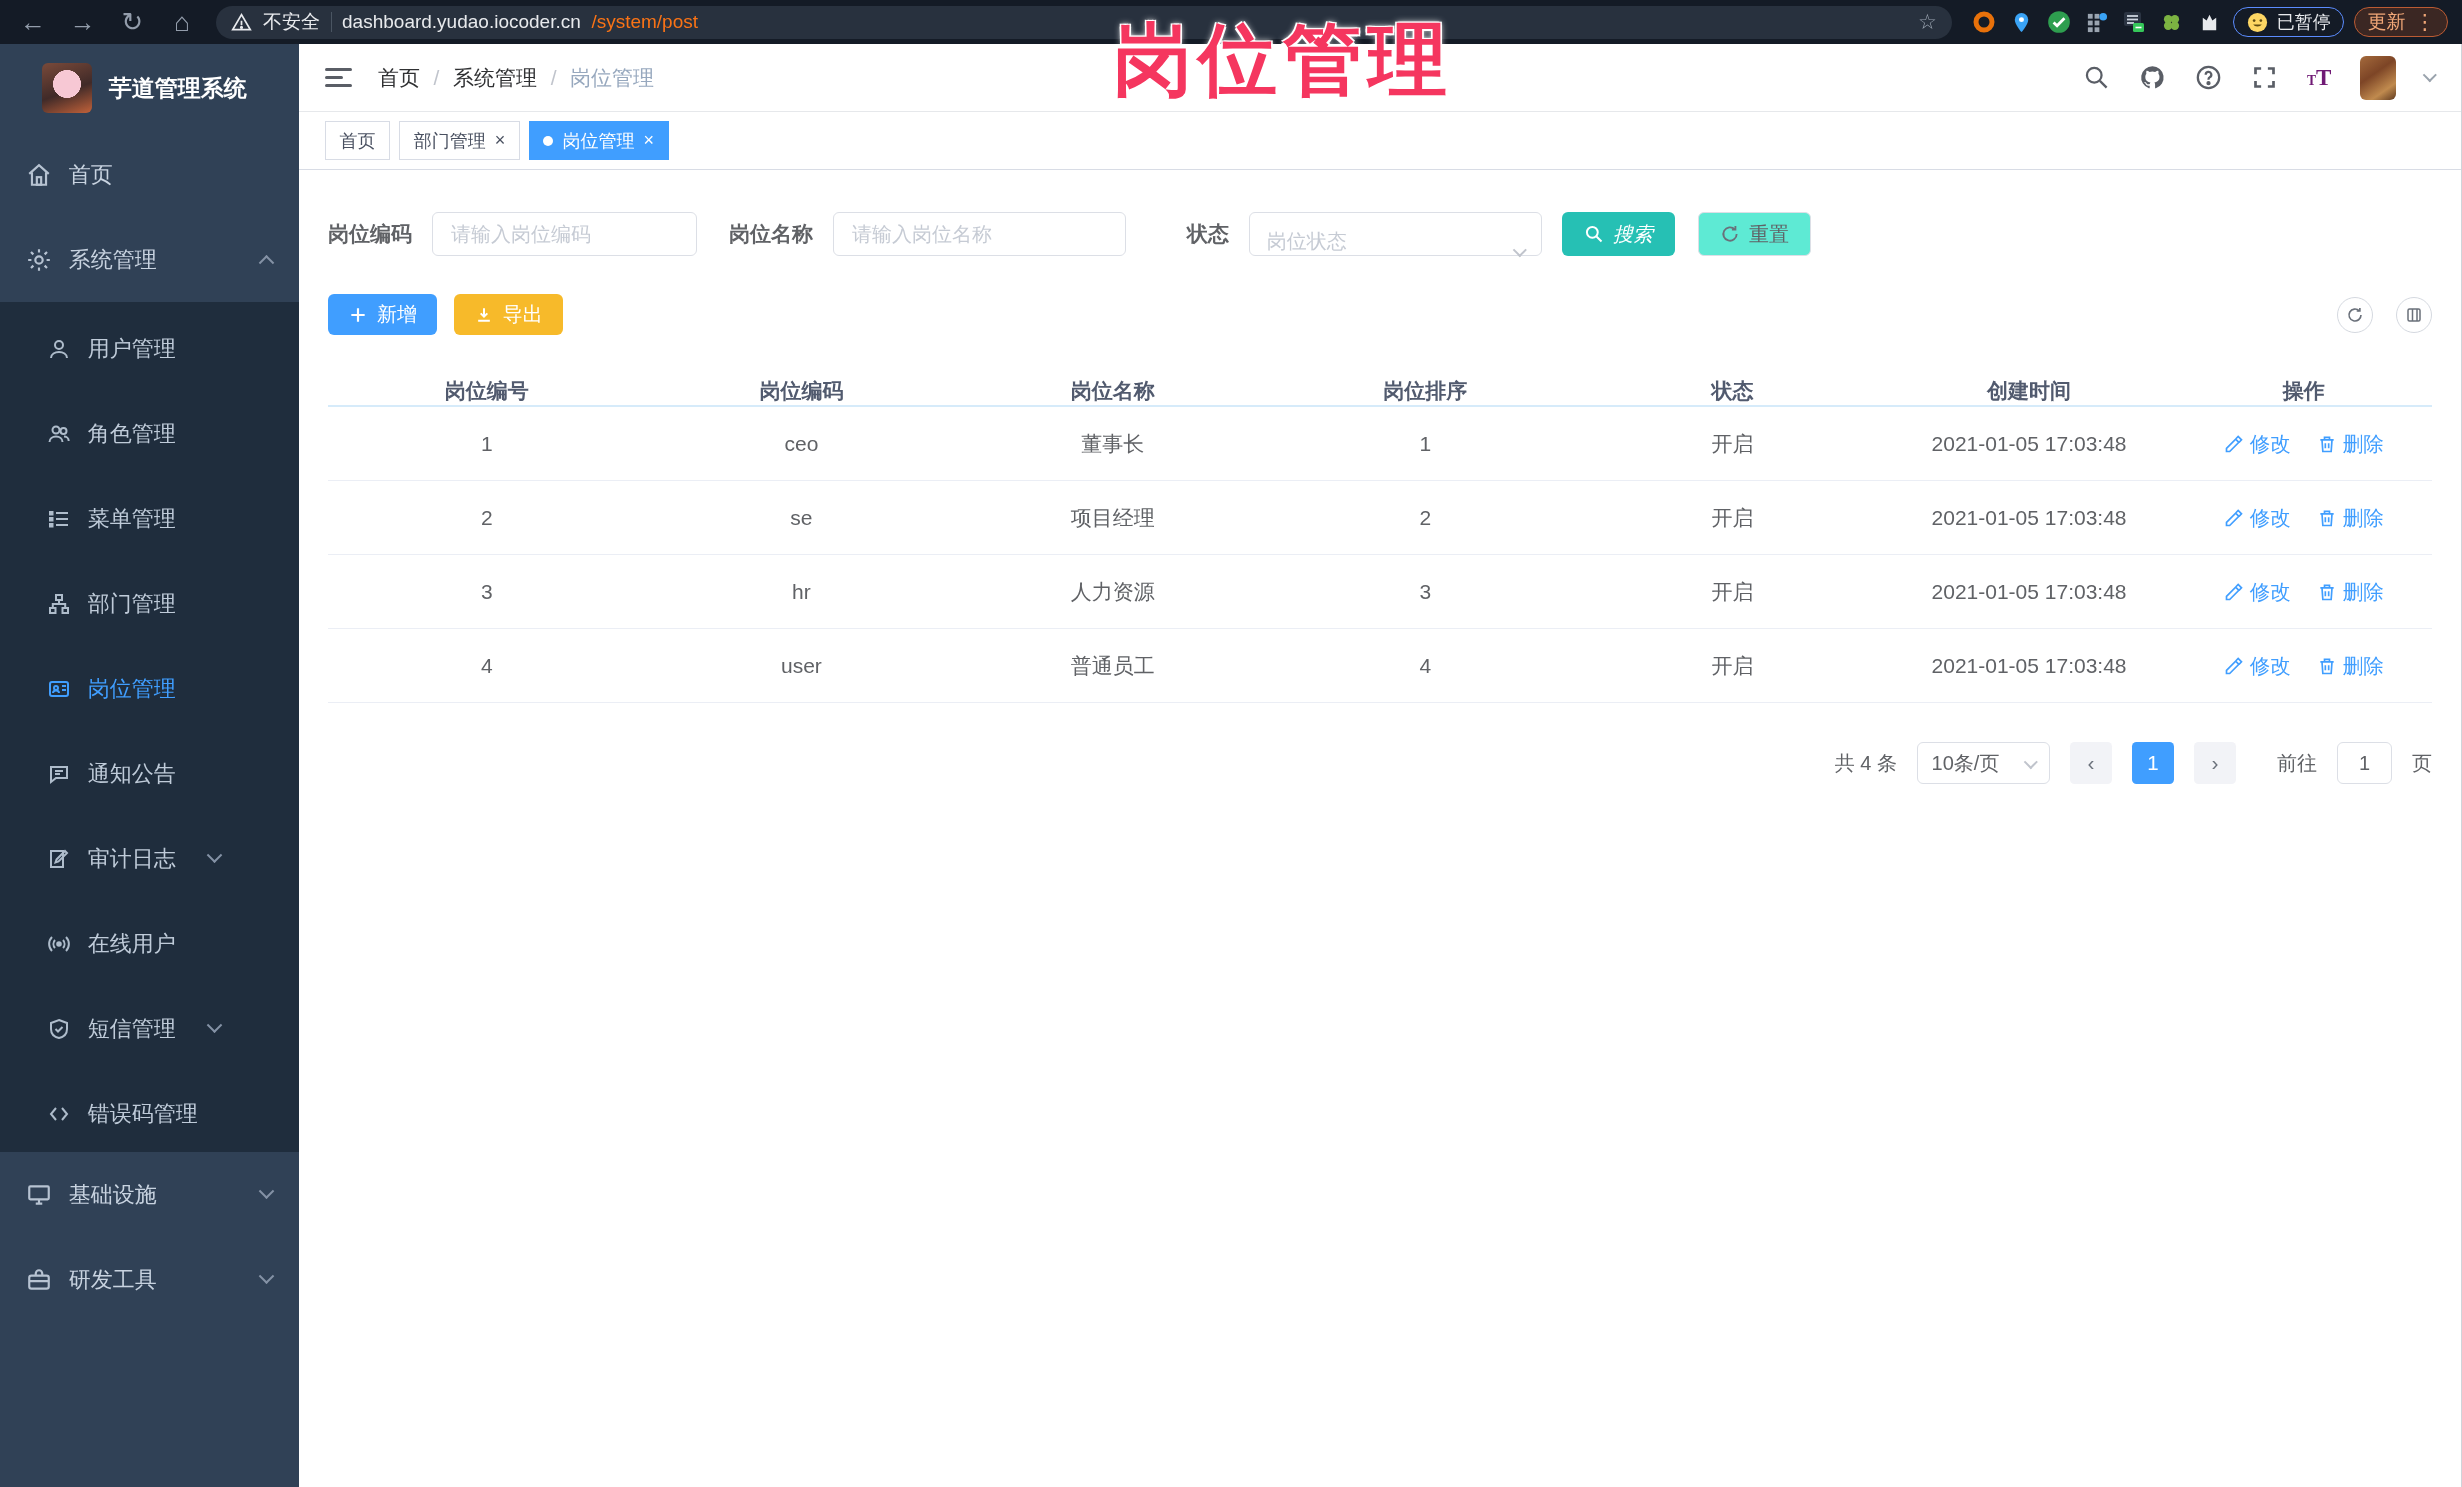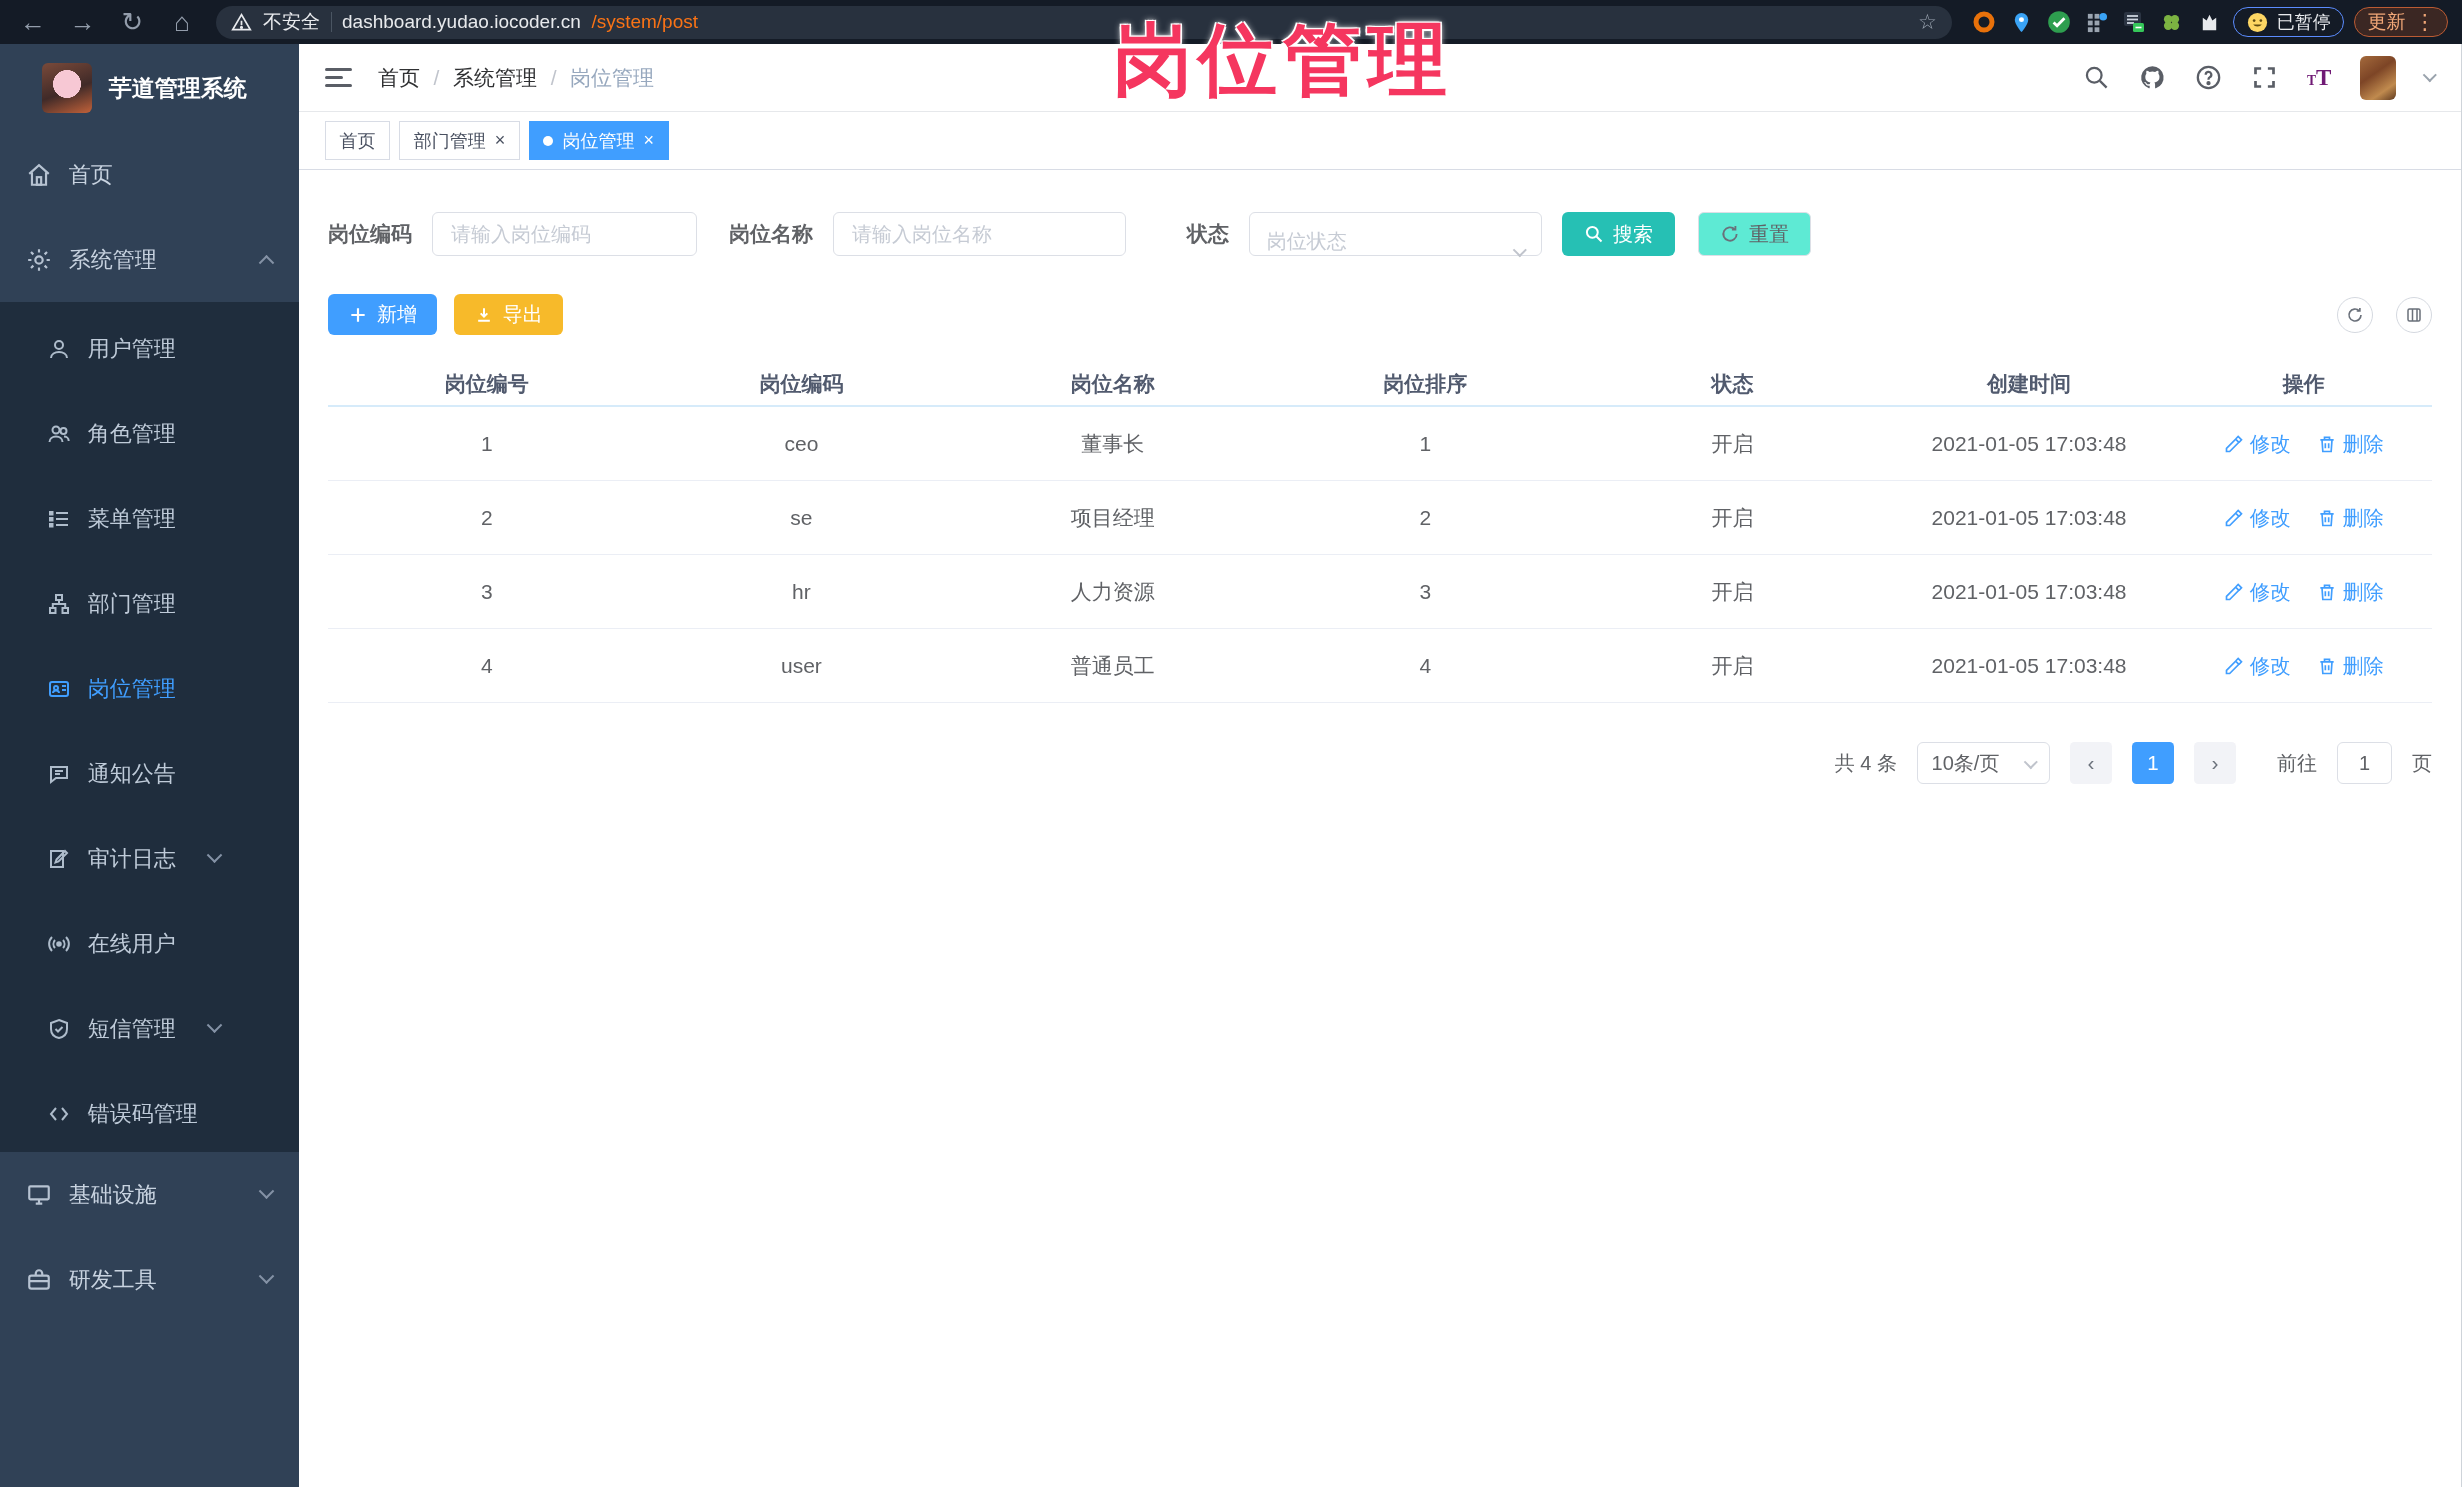--- a/index.html
+++ b/index.html
@@ -97,35 +97,35 @@
   .f-input {
     height:44px; border:0.8px solid #dcdfe6; border-radius:6px; padding:0 18px;
     font-size:20px; color:#606266; font-family:inherit; background:#fff;
   }
   .f-input::placeholder { color:#c6cbd4; }
   .sel { height:44px; border:0.8px solid #dcdfe6; border-radius:6px; background:#fff;
     display:flex; align-items:flex-end; padding:0 16.7px; font-size:20px; color:#c6cbd4; }
   .sel .chev2 { border:solid #c0c4cc; border-width:0 2.3px 2.3px 0; padding:3.8px; transform:rotate(45deg); margin-left:auto; margin-top:-3px; }
   .btn { height:44px; border-radius:6px; display:inline-flex; align-items:center; gap:9px;
     padding:0 21px; font-size:20px; border:0.8px solid transparent; }
-  .btn-search { background:#26c0b4; color:#fff; }
+  .btn-search { background:#26c0b4; color:#fff;font-style:italic; }
   .btn-reset { background:#5eead4; border-color:#dcdfe6; color:#606266; }
 
   .toolbar { margin-top:38px; display:flex; align-items:center; }
   .btn-sm { height:41px; border-radius:6px; display:inline-flex; align-items:center; gap:9px; padding:0 20px; font-size:20px; color:#fff; }
   .btn-add { background:#409EFF; }
   .btn-export { background:#f7ba2a; }
   .circle-btn { width:36px; height:36px; border-radius:50%; border:0.8px solid #d5d9e0; display:flex; align-items:center; justify-content:center; color:#6a707a; background:#fff; }
   .circle-btn + .circle-btn { margin-left:23px; }
   .toolbar .right { margin-left:auto; display:flex; }
 
   
   .table { margin-top:27px; }
   .tr { display:flex; align-items:center; }
-  .th { height:45px; font-weight:bold; color:#515a6e; border-bottom:2.3px solid #d6ebfa; }
+  .th { height:45px; font-weight:bold; color:#515a6e; border-bottom:2.3px solid #d6ebfa;align-items:flex-end; }
   .td-row { height:74px; border-bottom:0.8px solid #ebeef5; color:#606266; }
   .cell { text-align:center; font-size:21px; }
   .c0{width:15.1%;} .c1{width:14.8%;} .c2{width:14.8%;} .c3{width:14.9%;}
   .c4{width:14.3%;} .c5{width:13.9%;} .c6{width:12.2%;}
   .acts { display:flex; justify-content:center; gap:26px; }
   .link { color:#409EFF; display:inline-flex; align-items:center; gap:6px; font-size:20.5px; }
   .link svg { width:20px; height:20px; }
 
   
   .pager { margin-top:39px; display:flex; align-items:center; justify-content:flex-end; gap:20px; font-size:20px; color:#606266; }

